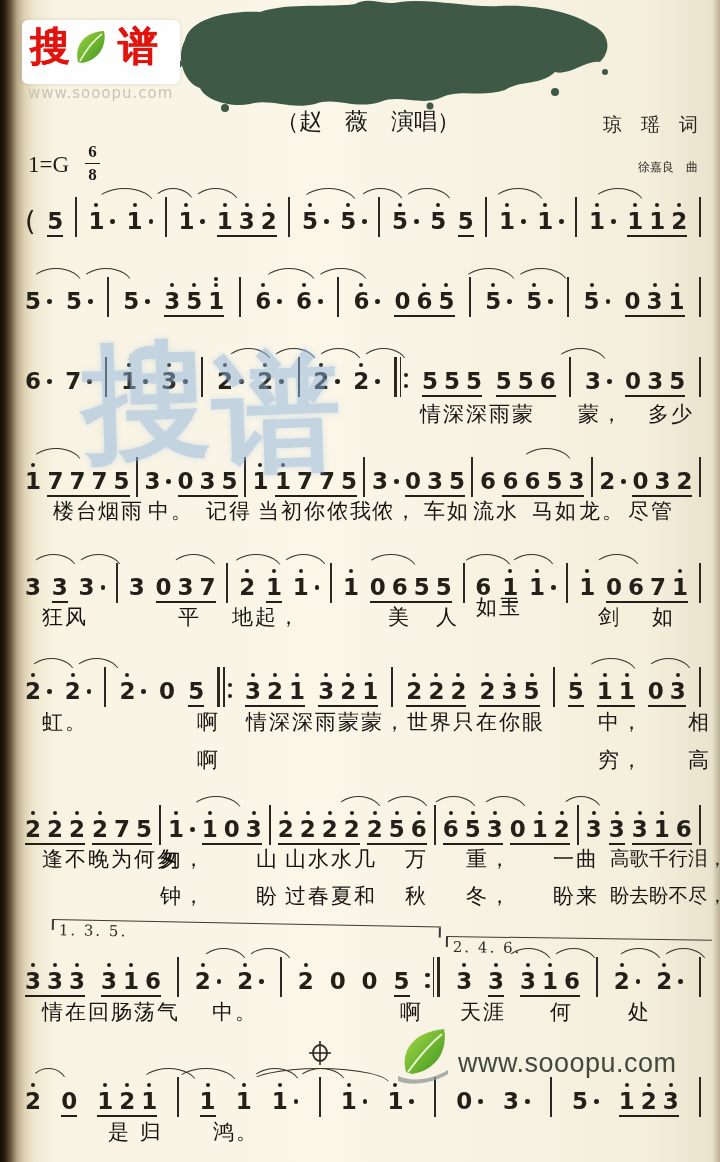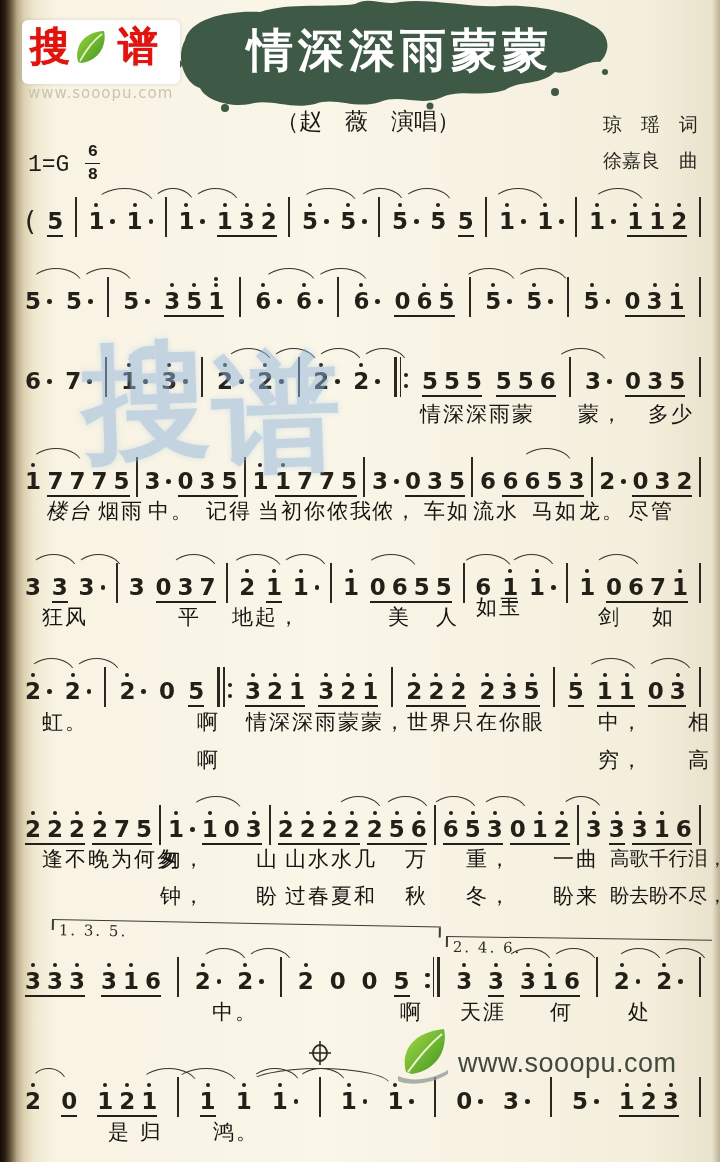--- a/index.html
+++ b/index.html
@@ -14,22 +14,22 @@
   .logo-char{position:absolute;top:6px;font-weight:700;font-size:40px;line-height:1;color:#e3120b;
         text-shadow:0 0 1px #a00;}
   #logo-char-l{left:8px;} #logo-char-r{left:96px;}
   #logo-leaf{position:absolute;left:50px;top:8px;}
   #logo-url{position:absolute;left:6px;top:64px;font-size:15px;color:#c8c3b2;letter-spacing:1px;}
   #title-blob{position:absolute;left:160px;top:-6px;z-index:4;}
   #title-text{position:absolute;left:212px;top:20px;width:376px;text-align:center;z-index:5;
         font-size:46px;font-weight:700;color:#fff;letter-spacing:5px;white-space:nowrap;}
   #performer{position:absolute;left:276px;top:106px;font-size:23px;color:#1c1a16;z-index:5;white-space:nowrap;}
   #lyricist{position:absolute;right:22px;top:112px;font-size:19px;color:#2a2722;z-index:5;white-space:nowrap;}
-  #composer{position:absolute;right:22px;top:148px;font-size:19px;color:#2a2722;z-index:5;white-space:nowrap;}
-  #keysig{position:absolute;left:28px;top:144px;z-index:5;font-family:Liberation Mono, monospace;
+  #composer{position:absolute;right:22px;top:159px;font-size:12px;color:#2a2722;z-index:5;white-space:nowrap;}
+  #keysig{position:absolute;left:28px;top:144px;z-index:5;font-family:Liberation Serif, serif;
         font-size:23px;color:#1d1b17;display:flex;align-items:center;}
   #timesig{display:inline-flex;flex-direction:column;align-items:center;margin-left:16px;
         font-size:17px;font-weight:700;line-height:1.15;transform:translateY(-2px);}
   #timesig .fbar{width:15px;height:1.8px;background:#1d1b17;margin:1px 0;}
   
   #watermark{position:absolute;z-index:6;pointer-events:none;opacity:.5;transform:rotate(-2deg);}
   #watermark span{position:absolute;font-size:128px;font-weight:700;color:#8fb4dc;
         font-family:"DejaVu Serif",serif;text-shadow:0 0 6px rgba(160,195,230,.8);}
   #wm-l{left:68px;top:322px;} #wm-r{left:198px;top:338px;}
   
@@ -101,21 +101,20 @@
         <circle cx="18" cy="70" r="4"></circle>
           <circle cx="65" cy="114" r="4"></circle>
         <circle cx="270,114" r="0"></circle>
           <circle cx="270" cy="112" r="3.5"></circle>
         <circle cx="395" cy="98" r="4"></circle>
           <circle cx="445" cy="78" r="3"></circle>
         <circle cx="205" cy="2" r="3"></circle>
       </g>
     </svg>
   </div>
-  <div id="title-text">情深深雨蒙蒙</div>
 
   <div id="performer">（赵　薇　演唱）</div>
   <div id="lyricist">琼　瑶　词</div>
   <div id="composer">徐嘉良　曲</div>
 
   <div id="keysig">
     <span><span>1=G</span></span>
     <span id="timesig">
       <span>6</span>
       <span class="fbar"></span>
@@ -478,21 +477,21 @@
             <span class="ad"></span>
           </span>
           <span class="grp u">
             <span class="n"><span class="od"></span><span class="d">0</span></span>
             <span class="n"><span class="od"></span><span class="d">3</span></span>
             <span class="n"><span class="od"></span><span class="d">2</span></span>
           </span>
           <div class="vbar"></div>
         </div>
       </div>
-      <span class="lyric" style="left: 46px; top: 497px; font-style: italic;">楼台</span>
+      <span class="lyric" style="left: 53px; top: 497px;">楼台</span>
       <span class="lyric" style="left: 98px; top: 497px;">烟雨</span>
       <span class="lyric" style="left: 148px; top: 497px;">中。</span>
       <span class="lyric" style="left: 206px; top: 497px;">记得</span>
       <span class="lyric" style="left: 258px; top: 497px;">当初你侬我</span>
       <span class="lyric" style="left: 372px; top: 497px;">侬，</span>
       <span class="lyric" style="left: 424px; top: 497px;">车如</span>
       <span class="lyric" style="left: 473px; top: 497px;">流水</span>
       <span class="lyric" style="left: 532px; top: 497px; text-align: center;">马如</span>
       <span class="lyric" style="left: 579px; top: 497px;">龙。</span>
       <span class="lyric" style="left: 628px; top: 497px;">尽管</span>
@@ -929,20 +928,21 @@
           </span>
           <span class="grp">
             <span class="n"><span class="od">
                 <i></i>
               </span><span class="d">2</span></span>
             <span class="ad"></span>
           </span>
           <div class="vbar"></div>
         </div>
       </div>
+      <span class="lyric" style="left: 42px; top: 998px;">情在回肠荡气</span>
       <span class="lyric" style="left: 212px; top: 998px;">中。</span>
       <span class="lyric" style="left: 400px; top: 998px;">啊</span>
       <span class="lyric" style="left: 460px; top: 998px;">天涯</span>
       <span class="lyric" style="left: 550px; top: 998px;">何</span>
       <span class="lyric" style="left: 628px; top: 998px;">处</span>
       <div class="sline" style="top: 1068px;">
         <div class="arc" style="left: 5px; width: 35px;"></div>
         <div class="arc" style="left: 115px; width: 55px;"></div>
         <div class="arc" style="left: 150px; width: 60px;"></div>
         <div class="arc" style="left: 225px; width: 48px;"></div>

